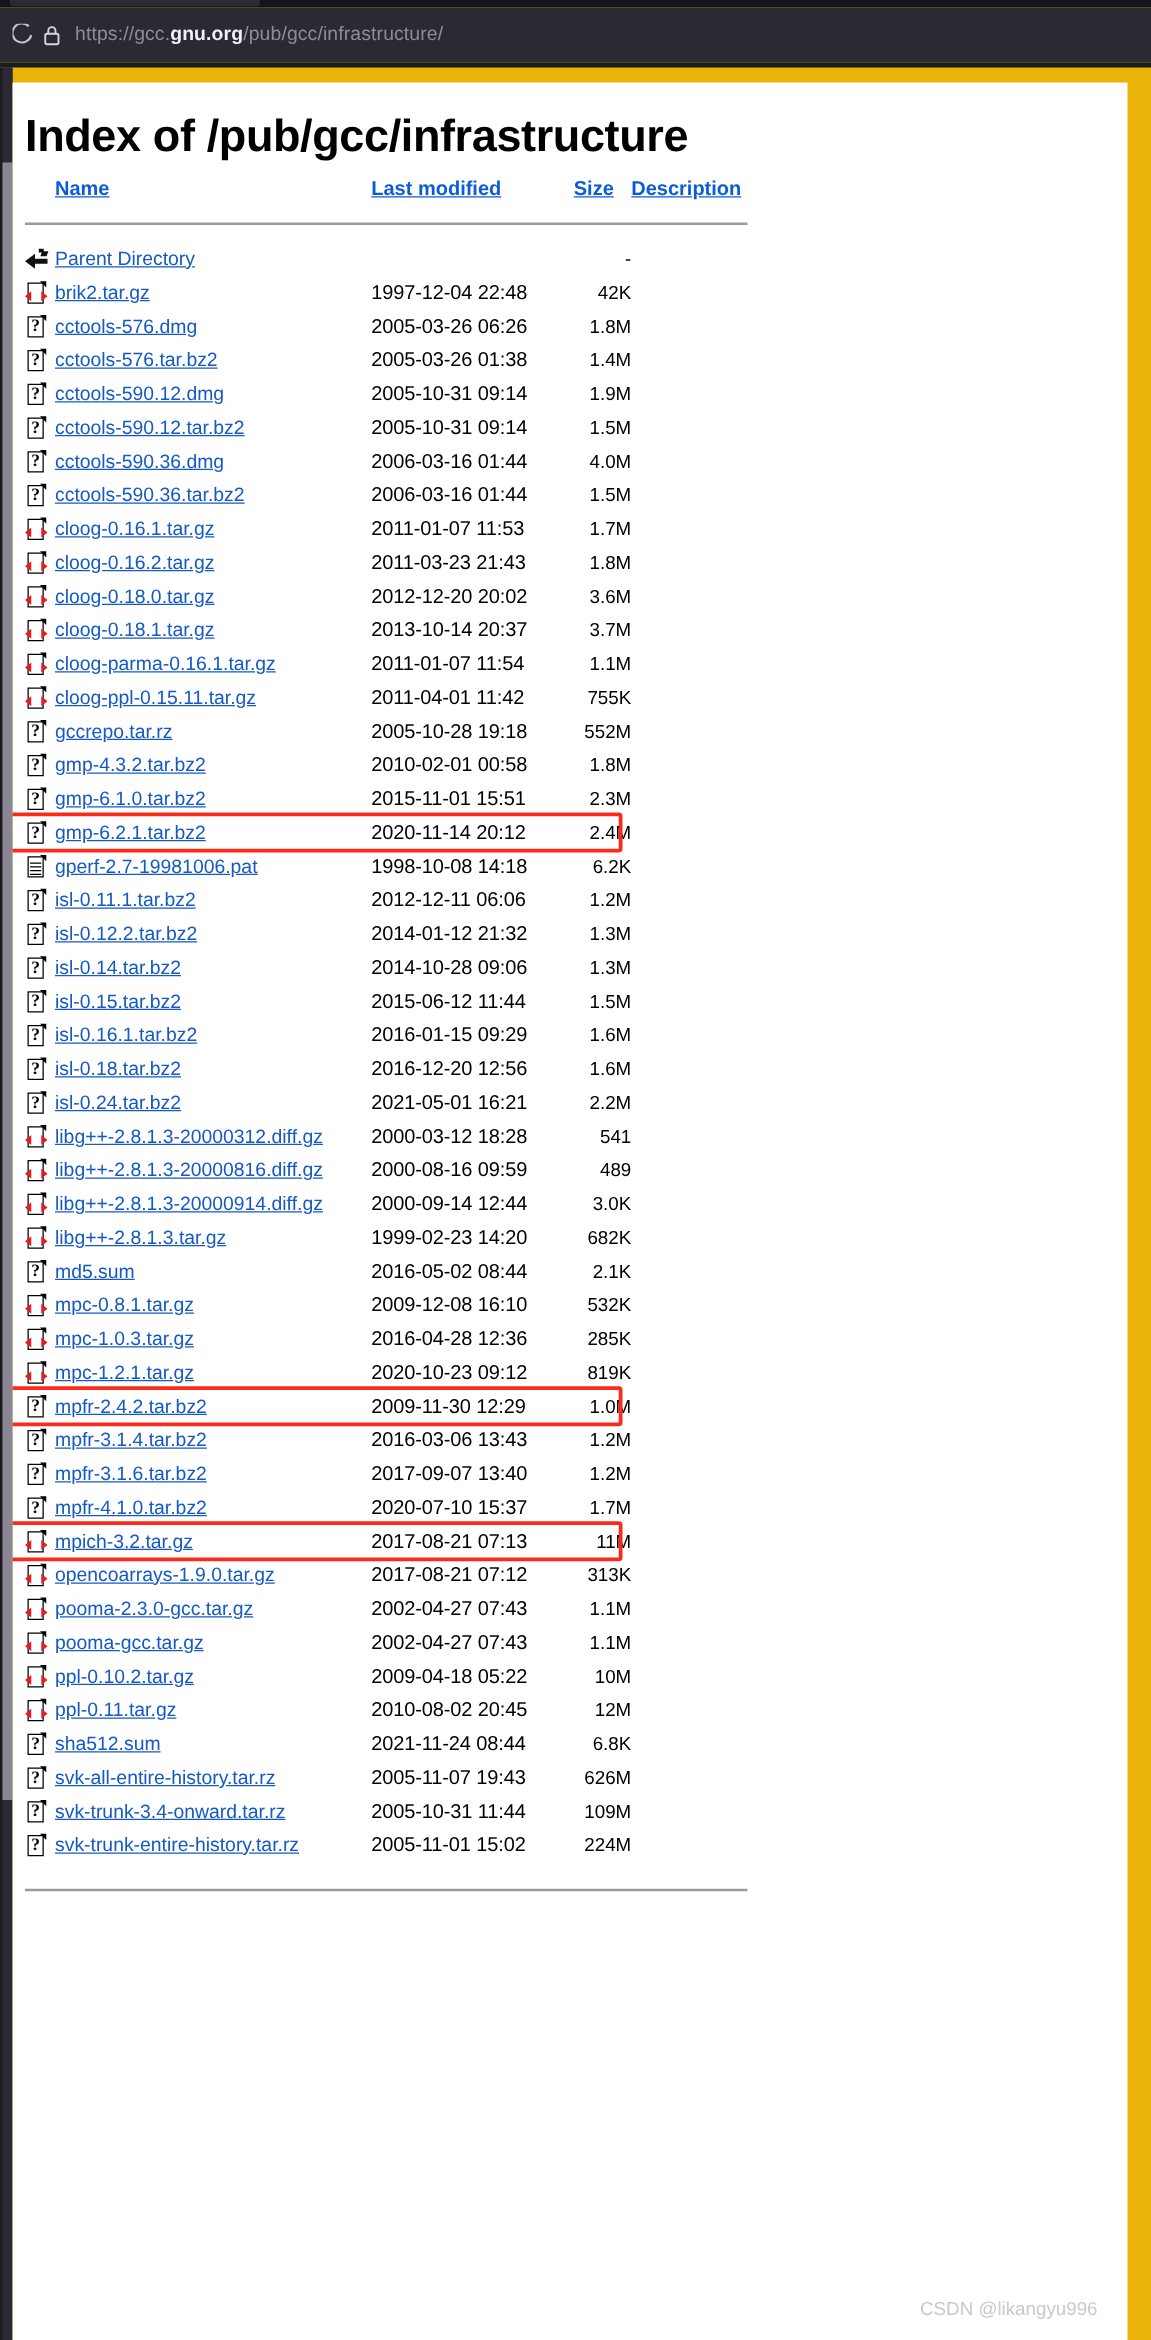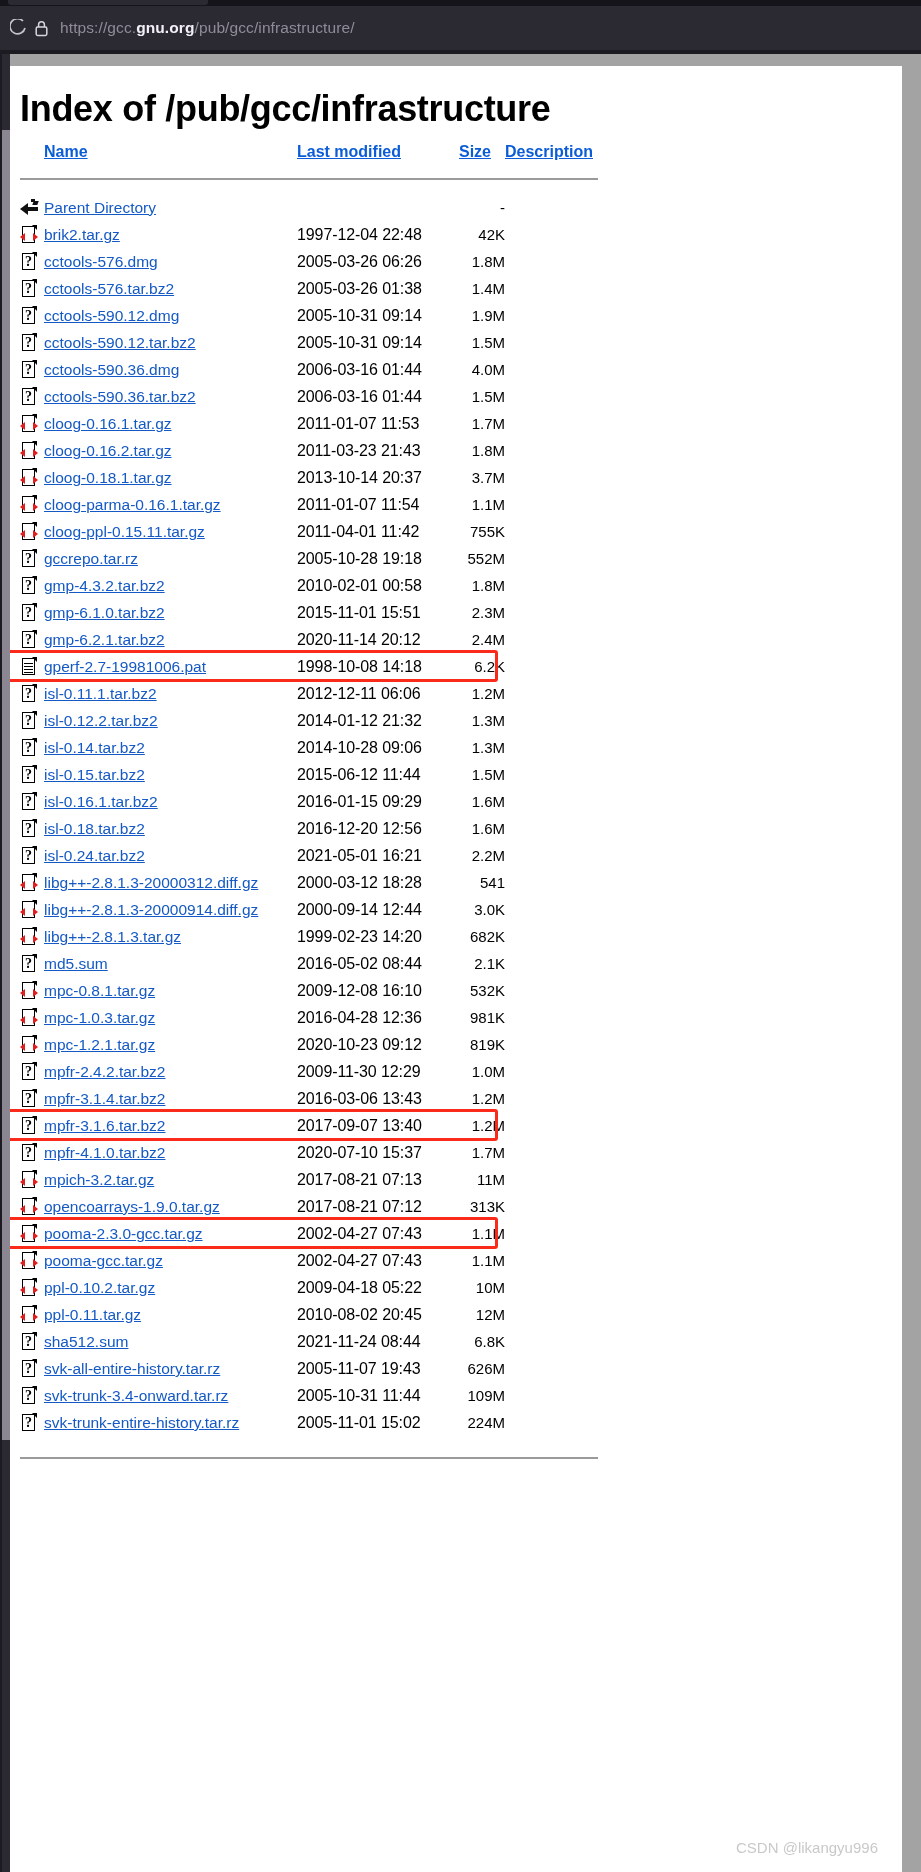--- a/index.html
+++ b/index.html
@@ -4,21 +4,21 @@
 <style>
   * { box-sizing: border-box; }
   html, body {
     margin: 0; padding: 0;
     width: 921px; height: 1872px;
     background: #1c1b22;
     font-family: "Liberation Sans", sans-serif;
     overflow: hidden;
   }
 
-  #root { position: relative; width: 921px; height: 1872px; background: #a3a3a3; }
+  #root { position: relative; width: 921px; height: 1872px; background: #eab308; }
 
   
   .chrome-topstrip {
     position: absolute; left: 0; top: 0; width: 921px; height: 6px;
     background: #15141a;
   }
   .chrome-tabnub {
     position: absolute; left: 8px; top: 0; width: 200px; height: 5px;
     background: #2b2a33; border-radius: 0 0 3px 3px;
   }
@@ -333,20 +333,27 @@
             </tr>
             <tr>
               <td class="t-icon"><span class="ficon gz"><span class="sheet"></span><span class="fold"></span><span class="arrL"></span><span class="arrR"></span></span></td>
               <td class="t-name"><a>cloog-0.16.2.tar.gz</a></td>
               <td class="t-mod">2011-03-23 21:43</td>
               <td class="t-size">1.8M</td>
               <td class="t-desc"></td>
             </tr>
             <tr>
               <td class="t-icon"><span class="ficon gz"><span class="sheet"></span><span class="fold"></span><span class="arrL"></span><span class="arrR"></span></span></td>
+              <td class="t-name"><a>cloog-0.18.0.tar.gz</a></td>
+              <td class="t-mod">2012-12-20 20:02</td>
+              <td class="t-size">3.6M</td>
+              <td class="t-desc"></td>
+            </tr>
+            <tr>
+              <td class="t-icon"><span class="ficon gz"><span class="sheet"></span><span class="fold"></span><span class="arrL"></span><span class="arrR"></span></span></td>
               <td class="t-name"><a>cloog-0.18.1.tar.gz</a></td>
               <td class="t-mod">2013-10-14 20:37</td>
               <td class="t-size">3.7M</td>
               <td class="t-desc"></td>
             </tr>
             <tr>
               <td class="t-icon"><span class="ficon gz"><span class="sheet"></span><span class="fold"></span><span class="arrL"></span><span class="arrR"></span></span></td>
               <td class="t-name"><a>cloog-parma-0.16.1.tar.gz</a></td>
               <td class="t-mod">2011-01-07 11:54</td>
               <td class="t-size">1.1M</td>
@@ -445,20 +452,27 @@
             </tr>
             <tr>
               <td class="t-icon"><span class="ficon gz"><span class="sheet"></span><span class="fold"></span><span class="arrL"></span><span class="arrR"></span></span></td>
               <td class="t-name"><a>libg++-2.8.1.3-20000312.diff.gz</a></td>
               <td class="t-mod">2000-03-12 18:28</td>
               <td class="t-size">541</td>
               <td class="t-desc"></td>
             </tr>
             <tr>
               <td class="t-icon"><span class="ficon gz"><span class="sheet"></span><span class="fold"></span><span class="arrL"></span><span class="arrR"></span></span></td>
+              <td class="t-name"><a>libg++-2.8.1.3-20000816.diff.gz</a></td>
+              <td class="t-mod">2000-08-16 09:59</td>
+              <td class="t-size">489</td>
+              <td class="t-desc"></td>
+            </tr>
+            <tr>
+              <td class="t-icon"><span class="ficon gz"><span class="sheet"></span><span class="fold"></span><span class="arrL"></span><span class="arrR"></span></span></td>
               <td class="t-name"><a>libg++-2.8.1.3-20000914.diff.gz</a></td>
               <td class="t-mod">2000-09-14 12:44</td>
               <td class="t-size">3.0K</td>
               <td class="t-desc"></td>
             </tr>
             <tr>
               <td class="t-icon"><span class="ficon gz"><span class="sheet"></span><span class="fold"></span><span class="arrL"></span><span class="arrR"></span></span></td>
               <td class="t-name"><a>libg++-2.8.1.3.tar.gz</a></td>
               <td class="t-mod">1999-02-23 14:20</td>
               <td class="t-size">682K</td>
@@ -475,21 +489,21 @@
               <td class="t-icon"><span class="ficon gz"><span class="sheet"></span><span class="fold"></span><span class="arrL"></span><span class="arrR"></span></span></td>
               <td class="t-name"><a>mpc-0.8.1.tar.gz</a></td>
               <td class="t-mod">2009-12-08 16:10</td>
               <td class="t-size">532K</td>
               <td class="t-desc"></td>
             </tr>
             <tr>
               <td class="t-icon"><span class="ficon gz"><span class="sheet"></span><span class="fold"></span><span class="arrL"></span><span class="arrR"></span></span></td>
               <td class="t-name"><a>mpc-1.0.3.tar.gz</a></td>
               <td class="t-mod">2016-04-28 12:36</td>
-              <td class="t-size">981K</td>
+              <td class="t-size">285K</td>
               <td class="t-desc"></td>
             </tr>
             <tr>
               <td class="t-icon"><span class="ficon gz"><span class="sheet"></span><span class="fold"></span><span class="arrL"></span><span class="arrR"></span></span></td>
               <td class="t-name"><a>mpc-1.2.1.tar.gz</a></td>
               <td class="t-mod">2020-10-23 09:12</td>
               <td class="t-size">819K</td>
               <td class="t-desc"></td>
             </tr>
             <tr>

